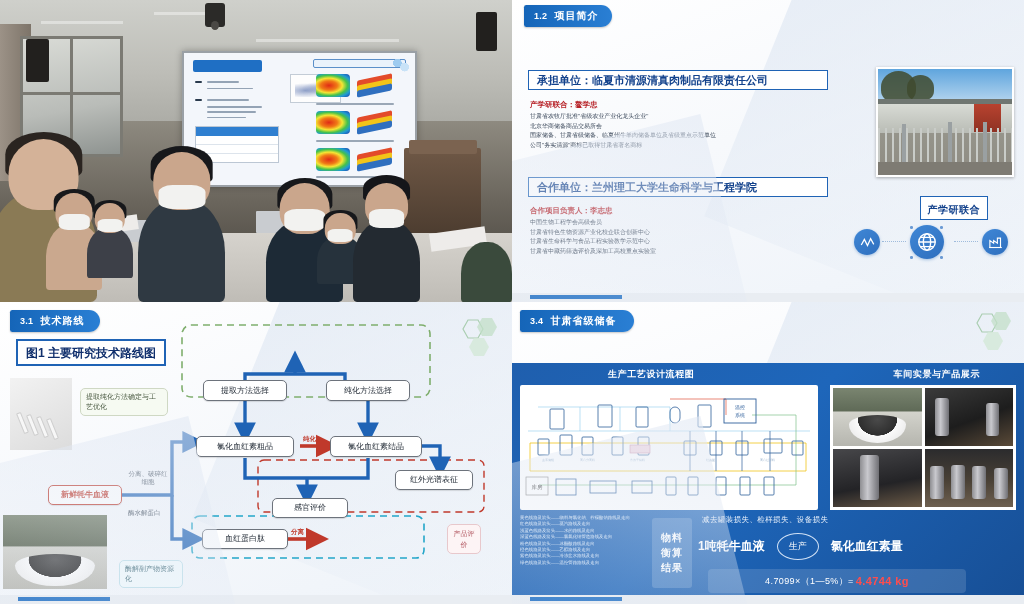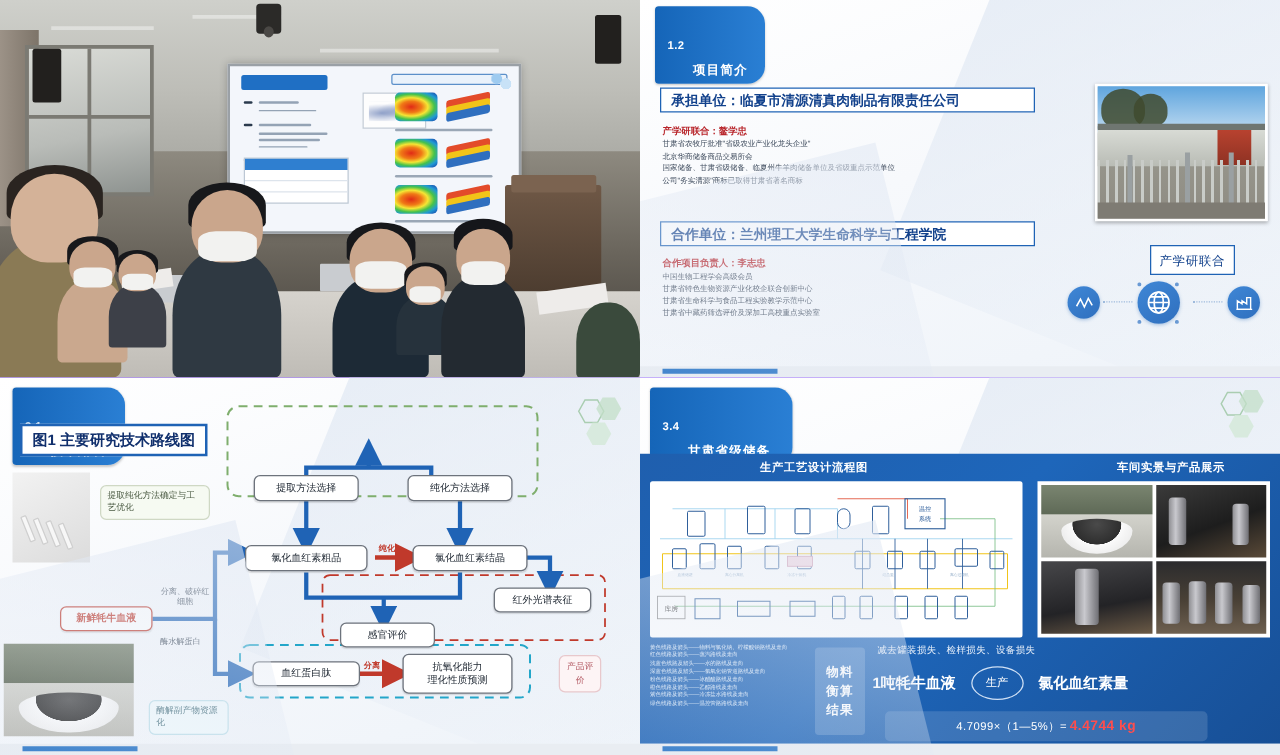--- a/index.html
+++ b/index.html
@@ -1,38 +1,38 @@
 <!DOCTYPE html>
 <html><head>
 <meta charset="utf-8">
 <style>
   * { box-sizing: border-box; margin:0; padding:0; }
   html,body { width:1024px; height:604px; overflow:hidden; background:#fff;
     font-family:"Liberation Sans","DejaVu Sans",sans-serif; }
   #root { position:relative; width:1024px; height:604px; display:grid;
     grid-template-columns:512px 512px; grid-template-rows:302px 302px; }
 
-  .panel { position:relative; overflow:hidden; background:#8b5cf6; }
+  .panel { position:relative; overflow:hidden; background:#15803d; }
 
   
   .slide { position:absolute; inset:0; background:linear-gradient(160deg,#ffffff 0%,#f7f9fc 45%,#eef3f9 100%); }
   .slide:before{ content:""; position:absolute; right:-60px; top:-40px; width:330px; height:330px;
      background:linear-gradient(135deg,rgba(221,230,242,.75),rgba(244,247,251,.2)); transform:rotate(22deg); }
   .slide:after{ content:""; position:absolute; left:-40px; bottom:-70px; width:260px; height:230px;
      background:linear-gradient(210deg,rgba(226,233,244,.6),rgba(250,251,253,0)); transform:rotate(-14deg); }
   .slide > * { position:relative; }
   .botbar { position:absolute; left:0; right:0; bottom:0; height:9px; background:#e9edf2; }
   .botbar i { position:absolute; left:18px; top:2px; width:92px; height:4px; background:#1f6fc4; display:block; }
 
   
   .sectag { position:absolute; display:flex; align-items:center; gap:7px;
     background:linear-gradient(90deg,#1565b8,#2a7fd4); color:#fff; font-weight:bold;
     border-radius:3px 14px 14px 3px; box-shadow:0 1px 2px rgba(0,0,0,.22); }
   .sectag .num { font-size:9px; letter-spacing:.3px; }
-  .sectag .txt { font-size:10px; letter-spacing:1px;margin-top:40px; }
+  .sectag .txt { font-size:10px; letter-spacing:1px; }
 
   
   .hexdeco { position:absolute; opacity:.85; }
   .hexdeco svg { display:block; }
 
   
   .photo-room { position:absolute; inset:0; background:#6d6a63; overflow:hidden; }
   .pr-ceiling { position:absolute; left:0; right:0; top:0; height:44%;
      background:linear-gradient(180deg,#cfd0cb 0%,#bdbdb7 55%,#a9a9a3 100%); }
   .pr-ceilline { position:absolute; height:3px; background:rgba(255,255,255,.40); }
@@ -114,21 +114,21 @@
      background:linear-gradient(180deg,#d9dcd6,#b9bcb5); border-top:2px solid #8d9089; }
   .ph-roof{ position:absolute; left:0; right:0; top:28%; height:5%; background:#6f7671; }
   .ph-red{ position:absolute; right:8%; top:33%; width:20%; height:26%;
      background:linear-gradient(180deg,#b8422f,#8e3223); }
   .ph-gate{ position:absolute; left:0; right:0; top:56%; height:34%;
      background:repeating-linear-gradient(90deg,#c9ccc8 0 2px,transparent 2px 7px); }
   .ph-ground{ position:absolute; left:0; right:0; bottom:0; height:12%; background:#7e7b73; }
   .ph-post{ position:absolute; background:#9aa0a2; }
   .p2-chip{ position:absolute; right:36px; top:196px; border:1.6px solid #1f63b5; background:#fff;
      padding:2px 7px; }
-  .p2-chip span{ font-size:10px; font-weight:normal; color:#13428c; letter-spacing:.5px; }
+  .p2-chip span{ font-size:10px; font-weight:bold; color:#13428c; letter-spacing:.5px; }
   .p2-icons{ position:absolute; right:8px; top:222px; width:168px; height:46px; }
   .ic{ position:absolute; top:7px; border-radius:50%;
      background:linear-gradient(145deg,#3f87d6,#2f6fbe); box-shadow:0 1px 3px rgba(31,99,181,.35); }
   .ic.small{ width:26px; height:26px; }
   .ic.big{ width:34px; height:34px; top:3px; }
   .ic svg{ position:absolute; inset:0; margin:auto; }
   .dotline{ position:absolute; top:19px; height:0; border-top:1px dotted #9fbbdc; }
   .pdot{ position:absolute; width:2.5px; height:2.5px; border-radius:50%; background:#6a9ad4; }
 
   
@@ -450,24 +450,20 @@
         <path d="M288,237 L320,237" fill="none" stroke="#c0392b" stroke-width="3.6" marker-end="url(#ar)"></path>
       </svg>
 
       <div class="node" style="left:203px;top:78px;width:84px;height:21px;">提取方法选择</div>
       <div class="node" style="left:326px;top:78px;width:84px;height:21px;">纯化方法选择</div>
       <div class="node" style="left:196px;top:134px;width:98px;height:21px;">氯化血红素粗品</div>
       <div class="node" style="left:330px;top:134px;width:92px;height:21px;">氯化血红素结晶</div>
       <div class="node" style="left:272px;top:196px;width:76px;height:20px;">感官评价</div>
       <div class="node" style="left:395px;top:168px;width:78px;height:20px;">红外光谱表征</div>
       <div class="node" style="left:202px;top:227px;width:86px;height:20px;">血红蛋白肽</div>
-      <div class="node" style="left:322px;top:221px;width:88px;height:32px;flex-direction:column;">
-        <span>抗氧化能力</span>
-        <span>理化性质预测</span>
-      </div>
       <div class="node red" style="left:48px;top:183px;width:74px;height:20px;">新鲜牦牛血液</div>
 
       <div class="edgelbl" style="left:303px;top:133px;">纯化</div>
       <div class="edgelbl" style="left:291px;top:226px;">分离</div>
       <div class="edgelbl blue" style="left:126px;top:168px;width:44px;text-align:center;line-height:8px;">分离、破碎红细胞</div>
       <div class="edgelbl blue" style="left:128px;top:207px;">酶水解蛋白</div>
 
       <div class="callout" style="left:80px;top:86px;width:88px;">提取纯化方法确定与工艺优化</div>
 
       <div class="callout cy" style="left:119px;top:258px;width:64px;">酶解副产物资源化</div>

